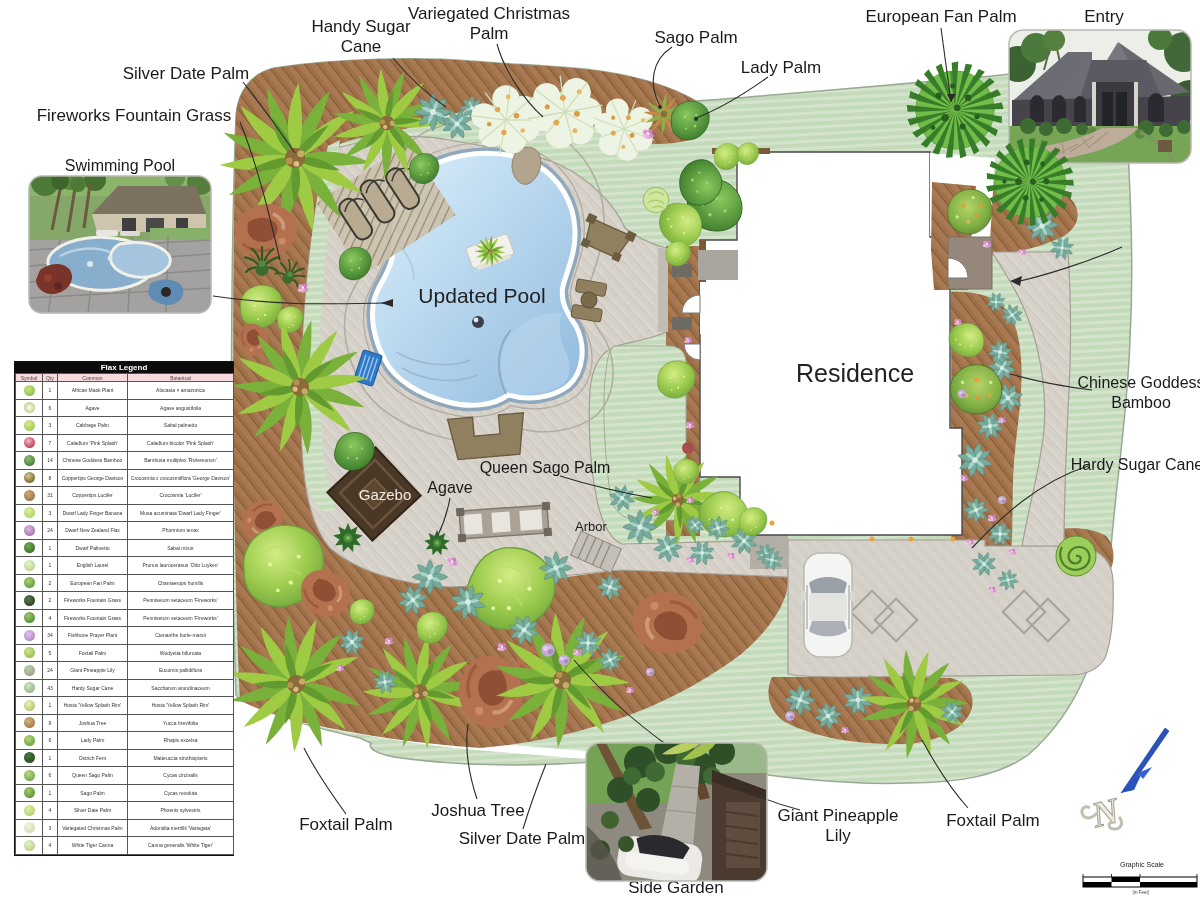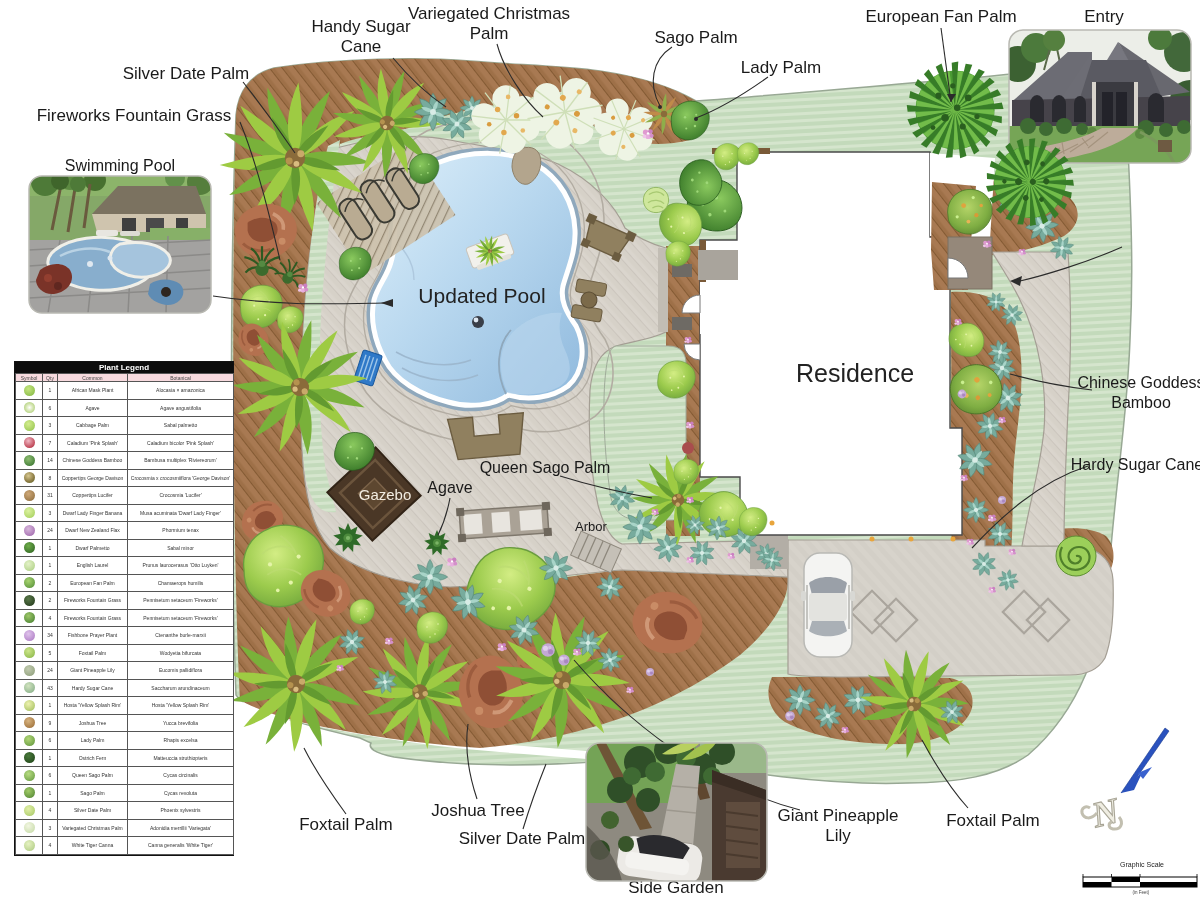--- a/index.html
+++ b/index.html
@@ -871,21 +871,21 @@
   <rect x="1083" y="877" width="114" height="10" fill="#ffffff" stroke="#000" stroke-width="1"></rect>
   <rect x="1111.5" y="877" width="28.5" height="5" fill="#000"></rect>
   <rect x="1083" y="882" width="28.5" height="5" fill="#000"></rect>
   <rect x="1140" y="882" width="57" height="5" fill="#000"></rect>
   <path d="M1083,874 L1083,877 M1111.5,874 L1111.5,877 M1140,874 L1140,877 M1197,874 L1197,877" stroke="#000" stroke-width="0.8"></path>
   <text x="1141" y="894" font-size="4.5" fill="#444" text-anchor="middle">(in Feet)</text>
 </g>
 </svg>
 
 <div id="legend">
-  <div class="title">Plant Legend</div>
+  <div class="title">Flax Legend</div>
   <table>
     <colgroup>
           <col class="c1">
           <col class="c2">
           <col class="c3">
           <col class="c4">
         </colgroup>
     <tbody>
           <tr class="hdr">
             <td>Symbol</td>

